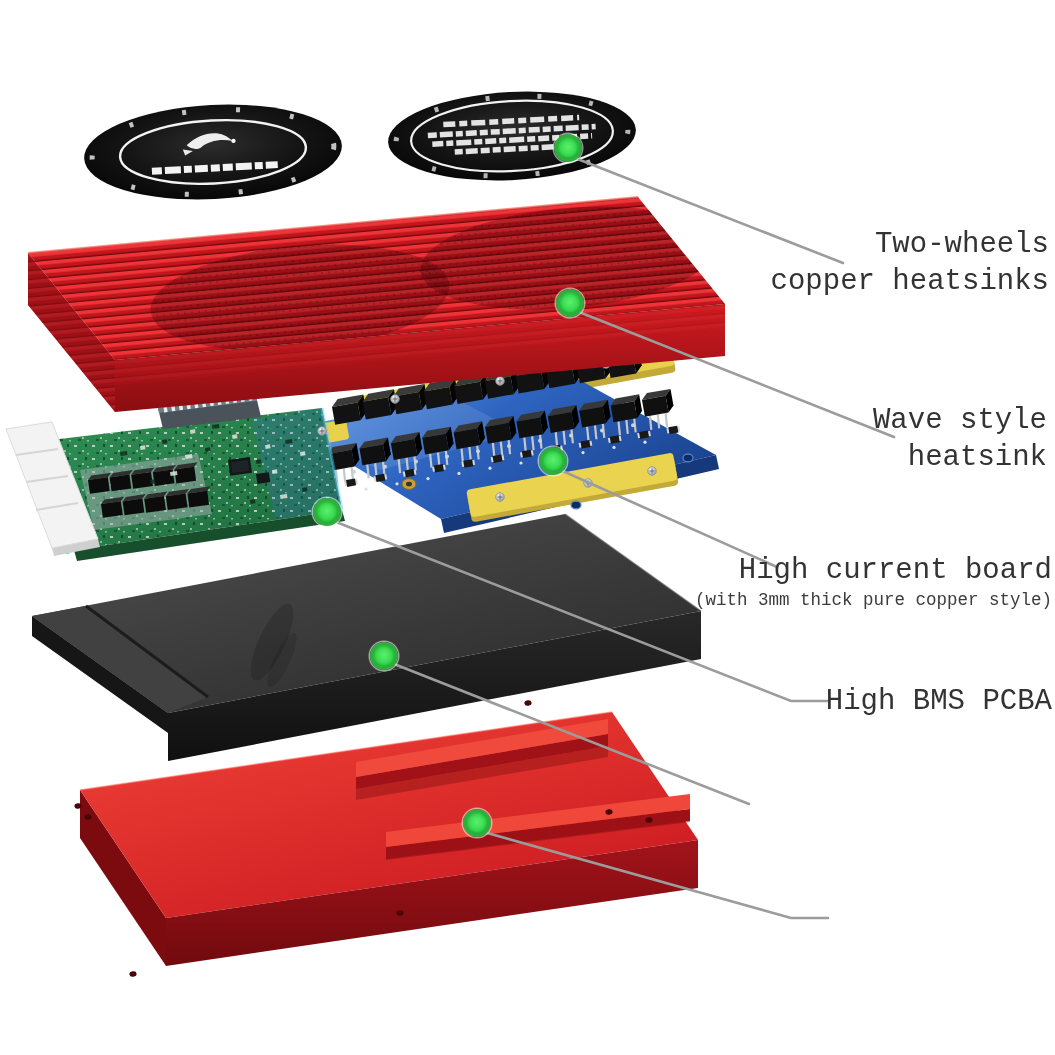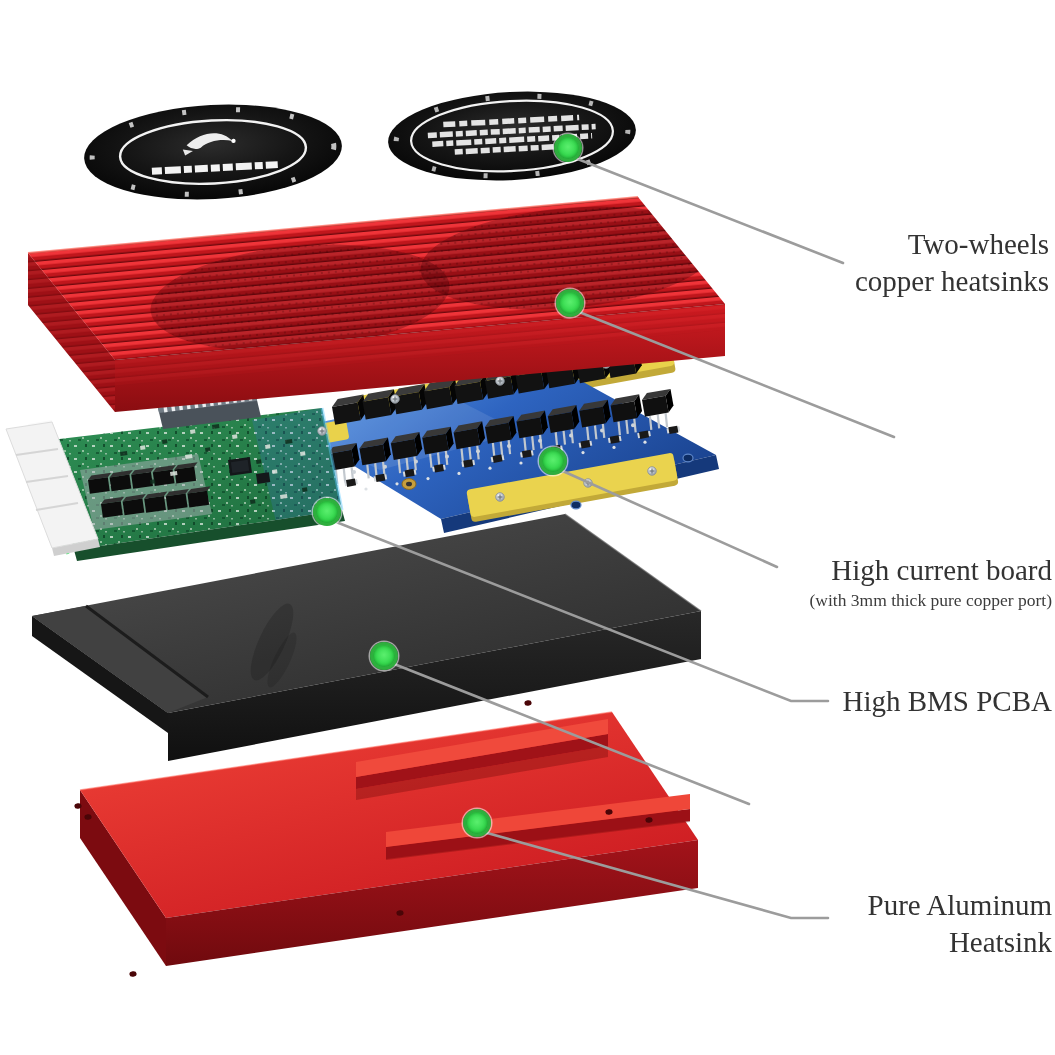--- a/index.html
+++ b/index.html
@@ -1,17 +1,17 @@
 <!DOCTYPE html>
 <html><head>
 <meta charset="utf-8">
 <style>
   html,body{margin:0;padding:0;background:#fff;}
   .stage{position:relative;width:1055px;height:1055px;background:#ffffff;overflow:hidden;
-         font-family:Liberation Serif, serif;}
+         font-family:Liberation Mono, monospace;}
   .stage svg{position:absolute;left:0;top:0;}
   .callout{position:absolute;text-align:right;color:#333333;z-index:5;}
   .callout .l{font-size:29px;line-height:37px;color:#333333;}
   .callout .sub{font-size:17.5px;line-height:22px;color:#3c3c3c;}
   .marker{position:absolute;width:22px;height:22px;border-radius:50%;
           border:3px solid #2fae3e;z-index:6;box-sizing:content-box;
           background:radial-gradient(circle at 50% 45%, #5bef6e 0%, #35d94e 55%, #1fa838 100%);
           box-shadow:0 0 0 1.5px rgba(255,255,255,.55), inset 0 0 4px rgba(0,70,0,.45);}
 </style>
 </head>
@@ -561,25 +561,25 @@
 <span class="marker" style="left:556px;top:289px"></span>
 <span class="marker" style="left:539px;top:447px"></span>
 <span class="marker" style="left:313px;top:498px"></span>
 <span class="marker" style="left:370px;top:642px"></span>
 <span class="marker" style="left:463px;top:809px"></span>
 
 <div class="callout" style="top:226px;right:6px">
   <div class="l">Two-wheels</div>
   <div class="l">copper heatsinks</div>
 </div>
+<div class="callout" style="top:402px;right:8px">
+  <div class="l">Wave style</div>
+  <div class="l">heatsink</div>
+</div>
 <div class="callout" style="top:552px;right:3px">
   <div class="l">High current board</div>
-  <div class="sub">(with 3mm thick pure copper port)</div>
+  <div class="sub">(with 3mm thick pure copper style)</div>
 </div>
 <div class="callout" style="top:683px;right:3px">
   <div class="l">High BMS PCBA</div>
 </div>
-<div class="callout" style="top:887px;right:3px">
-  <div class="l">Pure Aluminum</div>
-  <div class="l">Heatsink</div>
+
 </div>
 
-</div>
-
 </body></html>

